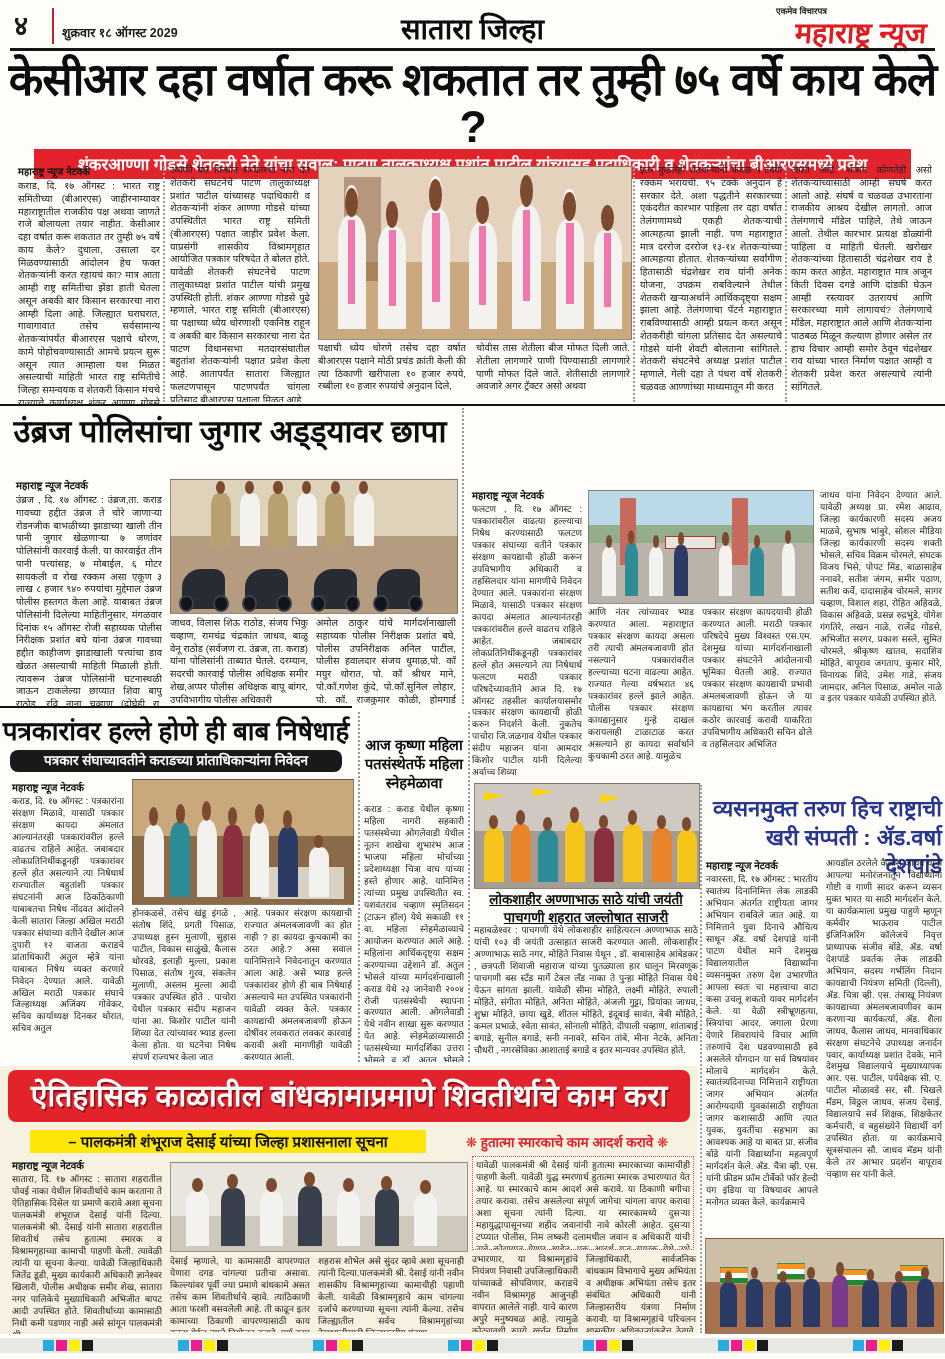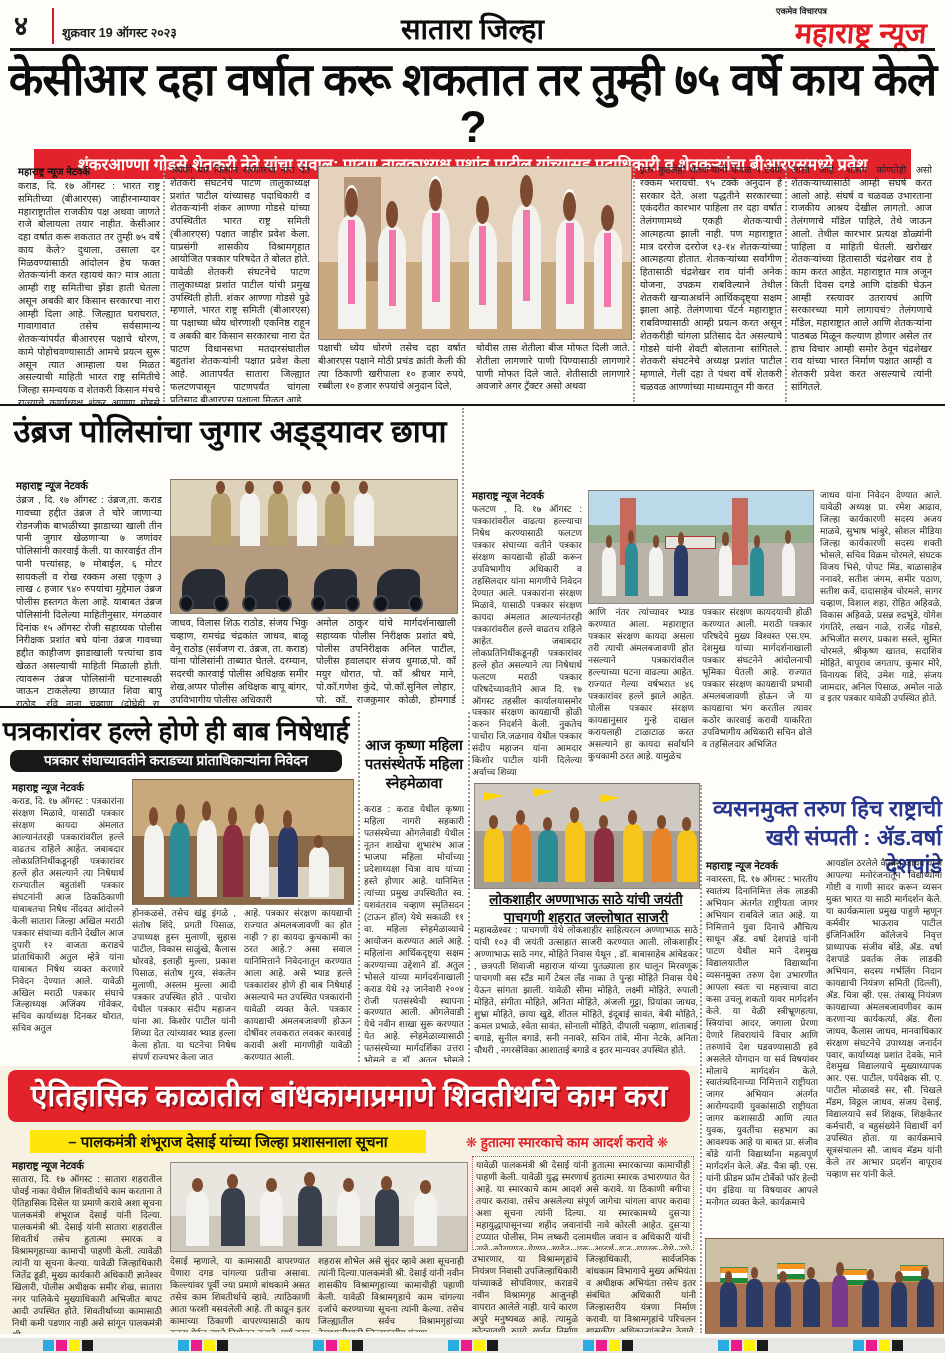--- a/index.html
+++ b/index.html
@@ -39,21 +39,21 @@
   .cmyk i{display:block;width:11px;height:11px;}
   .c1{background:#29abe2;} .c2{background:#ec1c8d;} .c3{background:#fff100;} .c4{background:#1b1b1b;}
 </style>
 </head>
 <body>
 
 <div class="page">
 
   <div class="abs" style="left:14px;top:6px;font-size:27px;font-weight:800;">४</div>
   <div class="abs" style="left:52px;top:8px;width:2px;height:36px;background:#c62128;"></div>
-  <div class="abs" style="left:62px;top:24px;font-size:12.5px;font-weight:bold;">शुक्रवार 19 ऑगस्ट २०२३</div>
+  <div class="abs" style="left:62px;top:24px;font-size:12.5px;font-weight:bold;">शुक्रवार १८ ऑगस्ट 2029</div>
   <div class="abs h-center" style="left:0;right:0;top:8px;font-size:29px;">सातारा जिल्हा</div>
   <div class="abs" style="right:118px;top:5px;font-size:8.5px;font-weight:bold;color:#222;">एकमेव विचारपत्र</div>
   <div class="abs" style="right:18px;top:12px;font-size:29px;font-weight:800;color:#e01b22;transform:skewX(-4deg);">महाराष्ट्र न्यूज</div>
   <div class="abs hrule" style="left:10px;right:10px;top:48px;height:2.5px;"></div>
 
   <div class="abs h-center" style="left:8px;right:8px;top:56px;font-size:45px;line-height:1.05;letter-spacing:-1px;">केसीआर दहा वर्षात करू शकतात तर तुम्ही ७५ वर्षे काय केले ?</div>
   <div class="abs redbar" style="left:34px;right:34px;top:126px;height:30px;line-height:30px;font-size:16.5px;margin-top:23px;">शंकरआण्णा गोडसे शेतकरी नेते यांचा सवाल; पाटण तालुकाध्यक्ष प्रशांत पाटील यांच्यासह पदाधिकारी व शेतकऱ्यांचा बीआरएसमध्ये प्रवेश</div>
 
   <div class="abs" style="left:18px;top:164px;width:142px;">
     <div class="byline">महाराष्ट्र न्यूज नेटवर्क</div>

